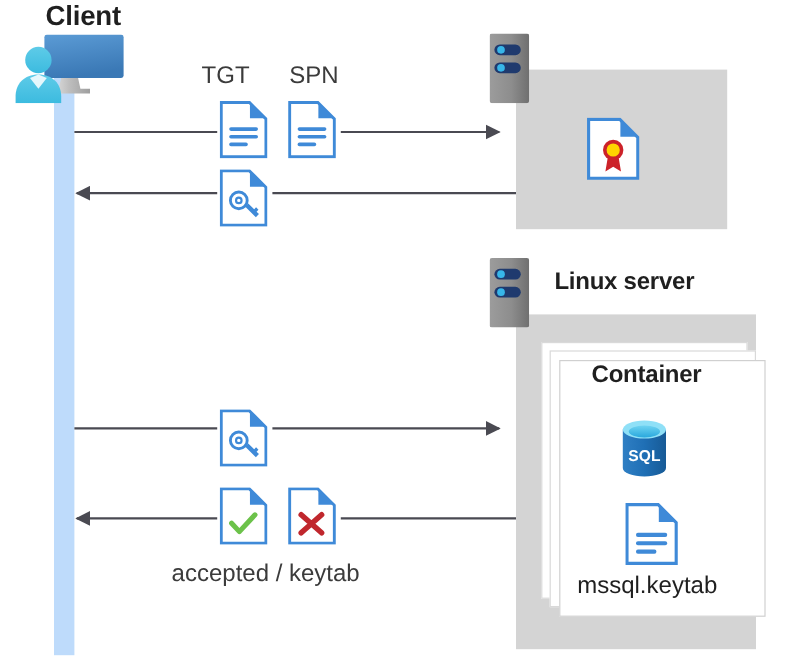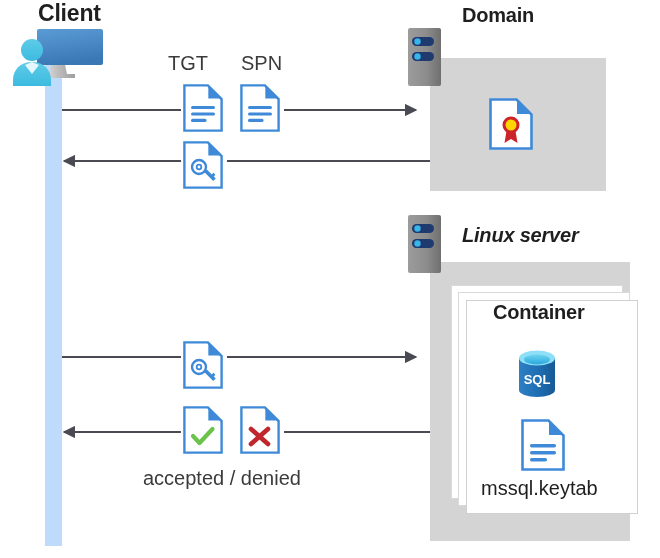--- a/index.html
+++ b/index.html
@@ -18,21 +18,21 @@
 
   
   #client-icon{left:10px;top:24px;width:100px;height:62px;}
 
   
   .hdg{
     font-weight:bold;color:#1f1f1f;letter-spacing:-0.2px;
   }
   #client-title{left:38px;top:0px;font-size:23px;}
   #dc-title{left:462px;top:2px;font-size:20px;line-height:26px;width:170px;}
-  #linux-title{left:462px;top:222px;font-size:20px;line-height:26px;font-style:italic;}
+  #linux-title{left:462px;top:222px;font-size:20px;line-height:26px;}
   #container-title{left:493px;top:301px;font-size:20px;}
 
   
   .lbl{color:#3b3b3b;font-size:20px;}
   #tgt-label{left:168px;top:52px;}
   #spn-label{left:241px;top:52px;}
   #accepted-denied{left:143px;top:467px;font-size:20px;color:#3b3b3b;}
   #keytab-label{left:481px;top:477px;font-size:20px;color:#1f1f1f;}
 
   
@@ -115,21 +115,21 @@
       </linearGradient>
     </defs>
     <rect x="0" y="0" width="33" height="58" rx="2" fill="url(#rackGrad1)"></rect>
     <rect x="4" y="9" width="22" height="9" rx="4.5" fill="#1f3a6e"></rect>
     <circle cx="9.5" cy="13.5" r="3.2" fill="#37b6e9"></circle>
     <rect x="4" y="24" width="22" height="9" rx="4.5" fill="#1f3a6e"></rect>
     <circle cx="9.5" cy="28.5" r="3.2" fill="#37b6e9"></circle>
   </svg>
 </div>
 
-<div class="abs hdg" id="dc-title"><span>Domain</span><br></div>
+<div class="abs hdg" id="dc-title"><br></div>
 
 <div class="abs" id="cert-doc">
   <svg viewBox="0 0 44 52" width="44" height="52">
     <path d="M1.5 1.5 h26 l15 15 v34 h-41 z" fill="#ffffff" stroke="#3f8ad8" stroke-width="2.6"></path>
     <path d="M28 2 l14 14 h-14 z" fill="#3f8ad8"></path>
     <circle cx="22" cy="27" r="8.5" fill="#cc2229"></circle>
     <circle cx="22" cy="27" r="5.5" fill="#ffd400"></circle>
     <path d="M17.5 33 l-2 12 l6.5 -4 l6.5 4 l-2 -12 z" fill="#cc2229"></path>
   </svg>
 </div>
@@ -238,21 +238,21 @@
 </div>
 
 <div class="abs doc" id="deny-doc">
   <svg viewBox="0 0 40 48" width="40" height="48">
     <path d="M1.4 1.4 h23.5 l13.7 13.7 v31.5 h-37.2 z" fill="#ffffff" stroke="#3f8ad8" stroke-width="2.4"></path>
     <path d="M25.3 1.8 l12.8 12.8 h-12.8 z" fill="#3f8ad8"></path>
     <path d="M11 23 l17 15 M28 23 l-17 15" fill="none" stroke="#c0272d" stroke-width="4.6" stroke-linecap="round"></path>
   </svg>
 </div>
 
-<div class="abs" id="accepted-denied">accepted / denied</div>
+<div class="abs" id="accepted-denied">accepted / keytab</div>
 
 <svg class="abs" id="wires">
   <defs>
     <marker id="arrR" viewBox="0 0 10 10" refX="9" refY="5" markerWidth="7" markerHeight="7" orient="auto">
       <path d="M0 0 L10 5 L0 10 z" fill="#4a4a52"></path>
     </marker>
     <marker id="arrL" viewBox="0 0 10 10" refX="9" refY="5" markerWidth="7" markerHeight="7" orient="auto">
       <path d="M0 0 L10 5 L0 10 z" fill="#4a4a52"></path>
     </marker>
   </defs>

